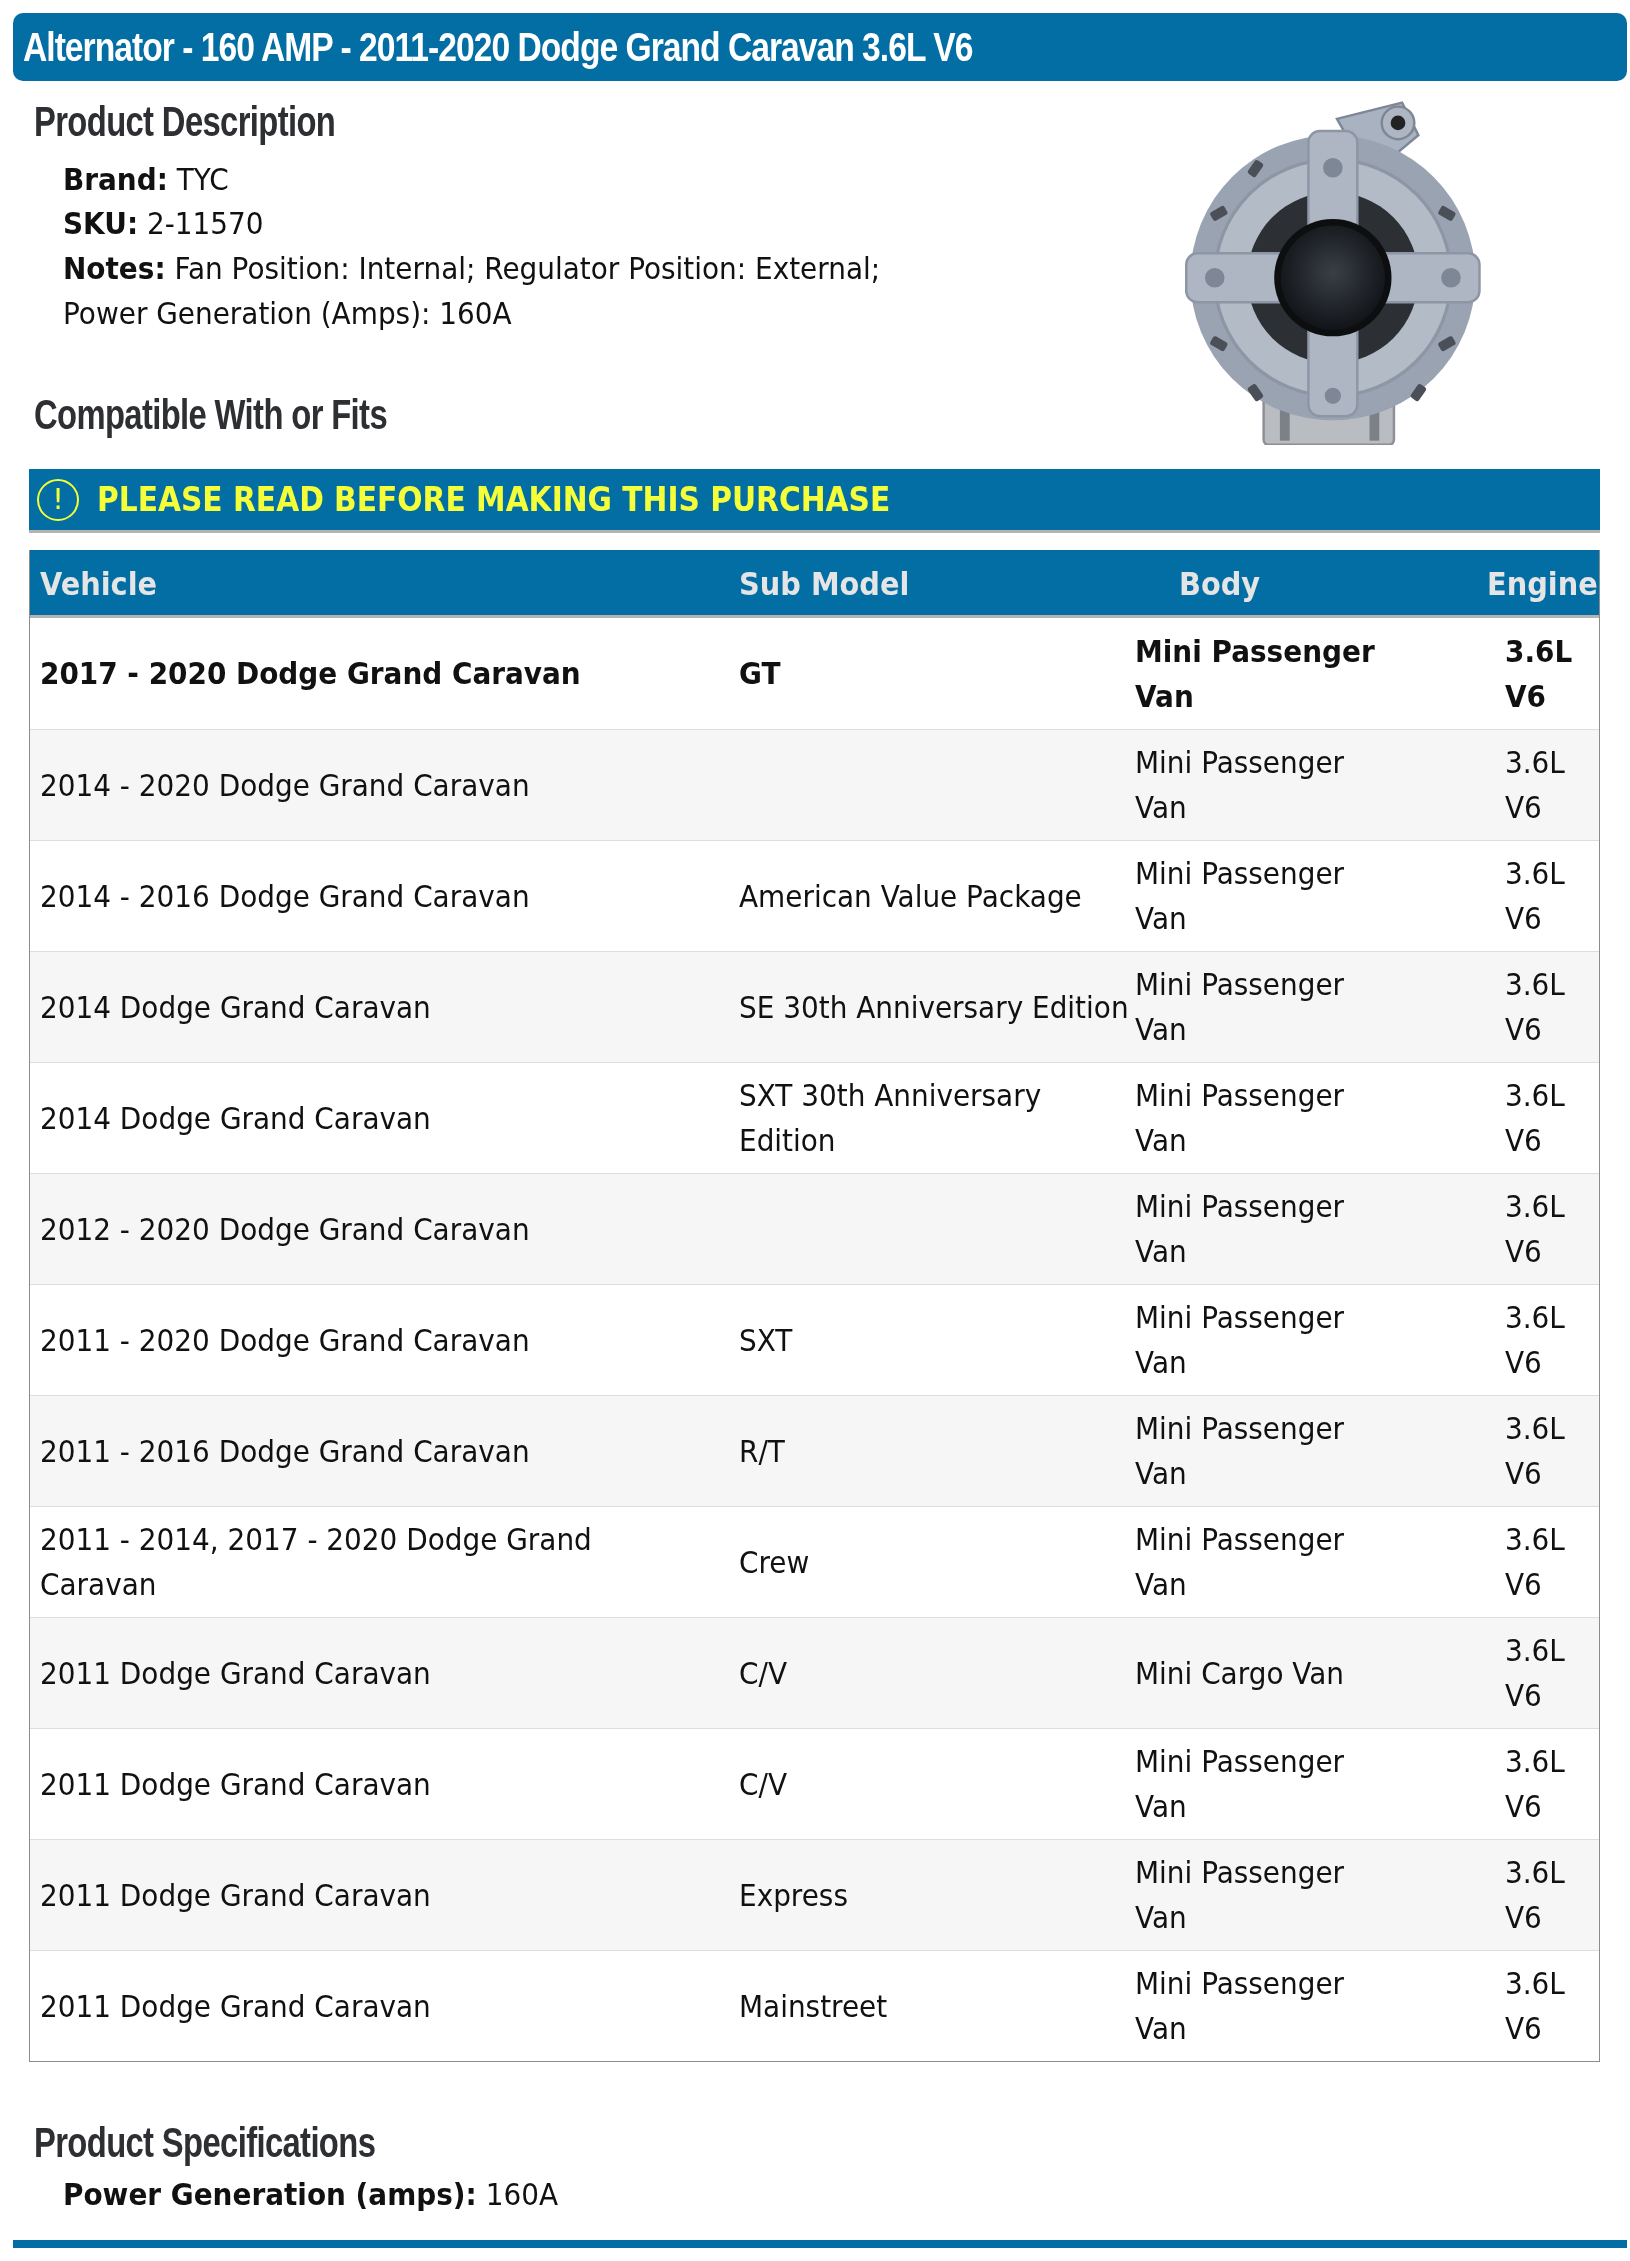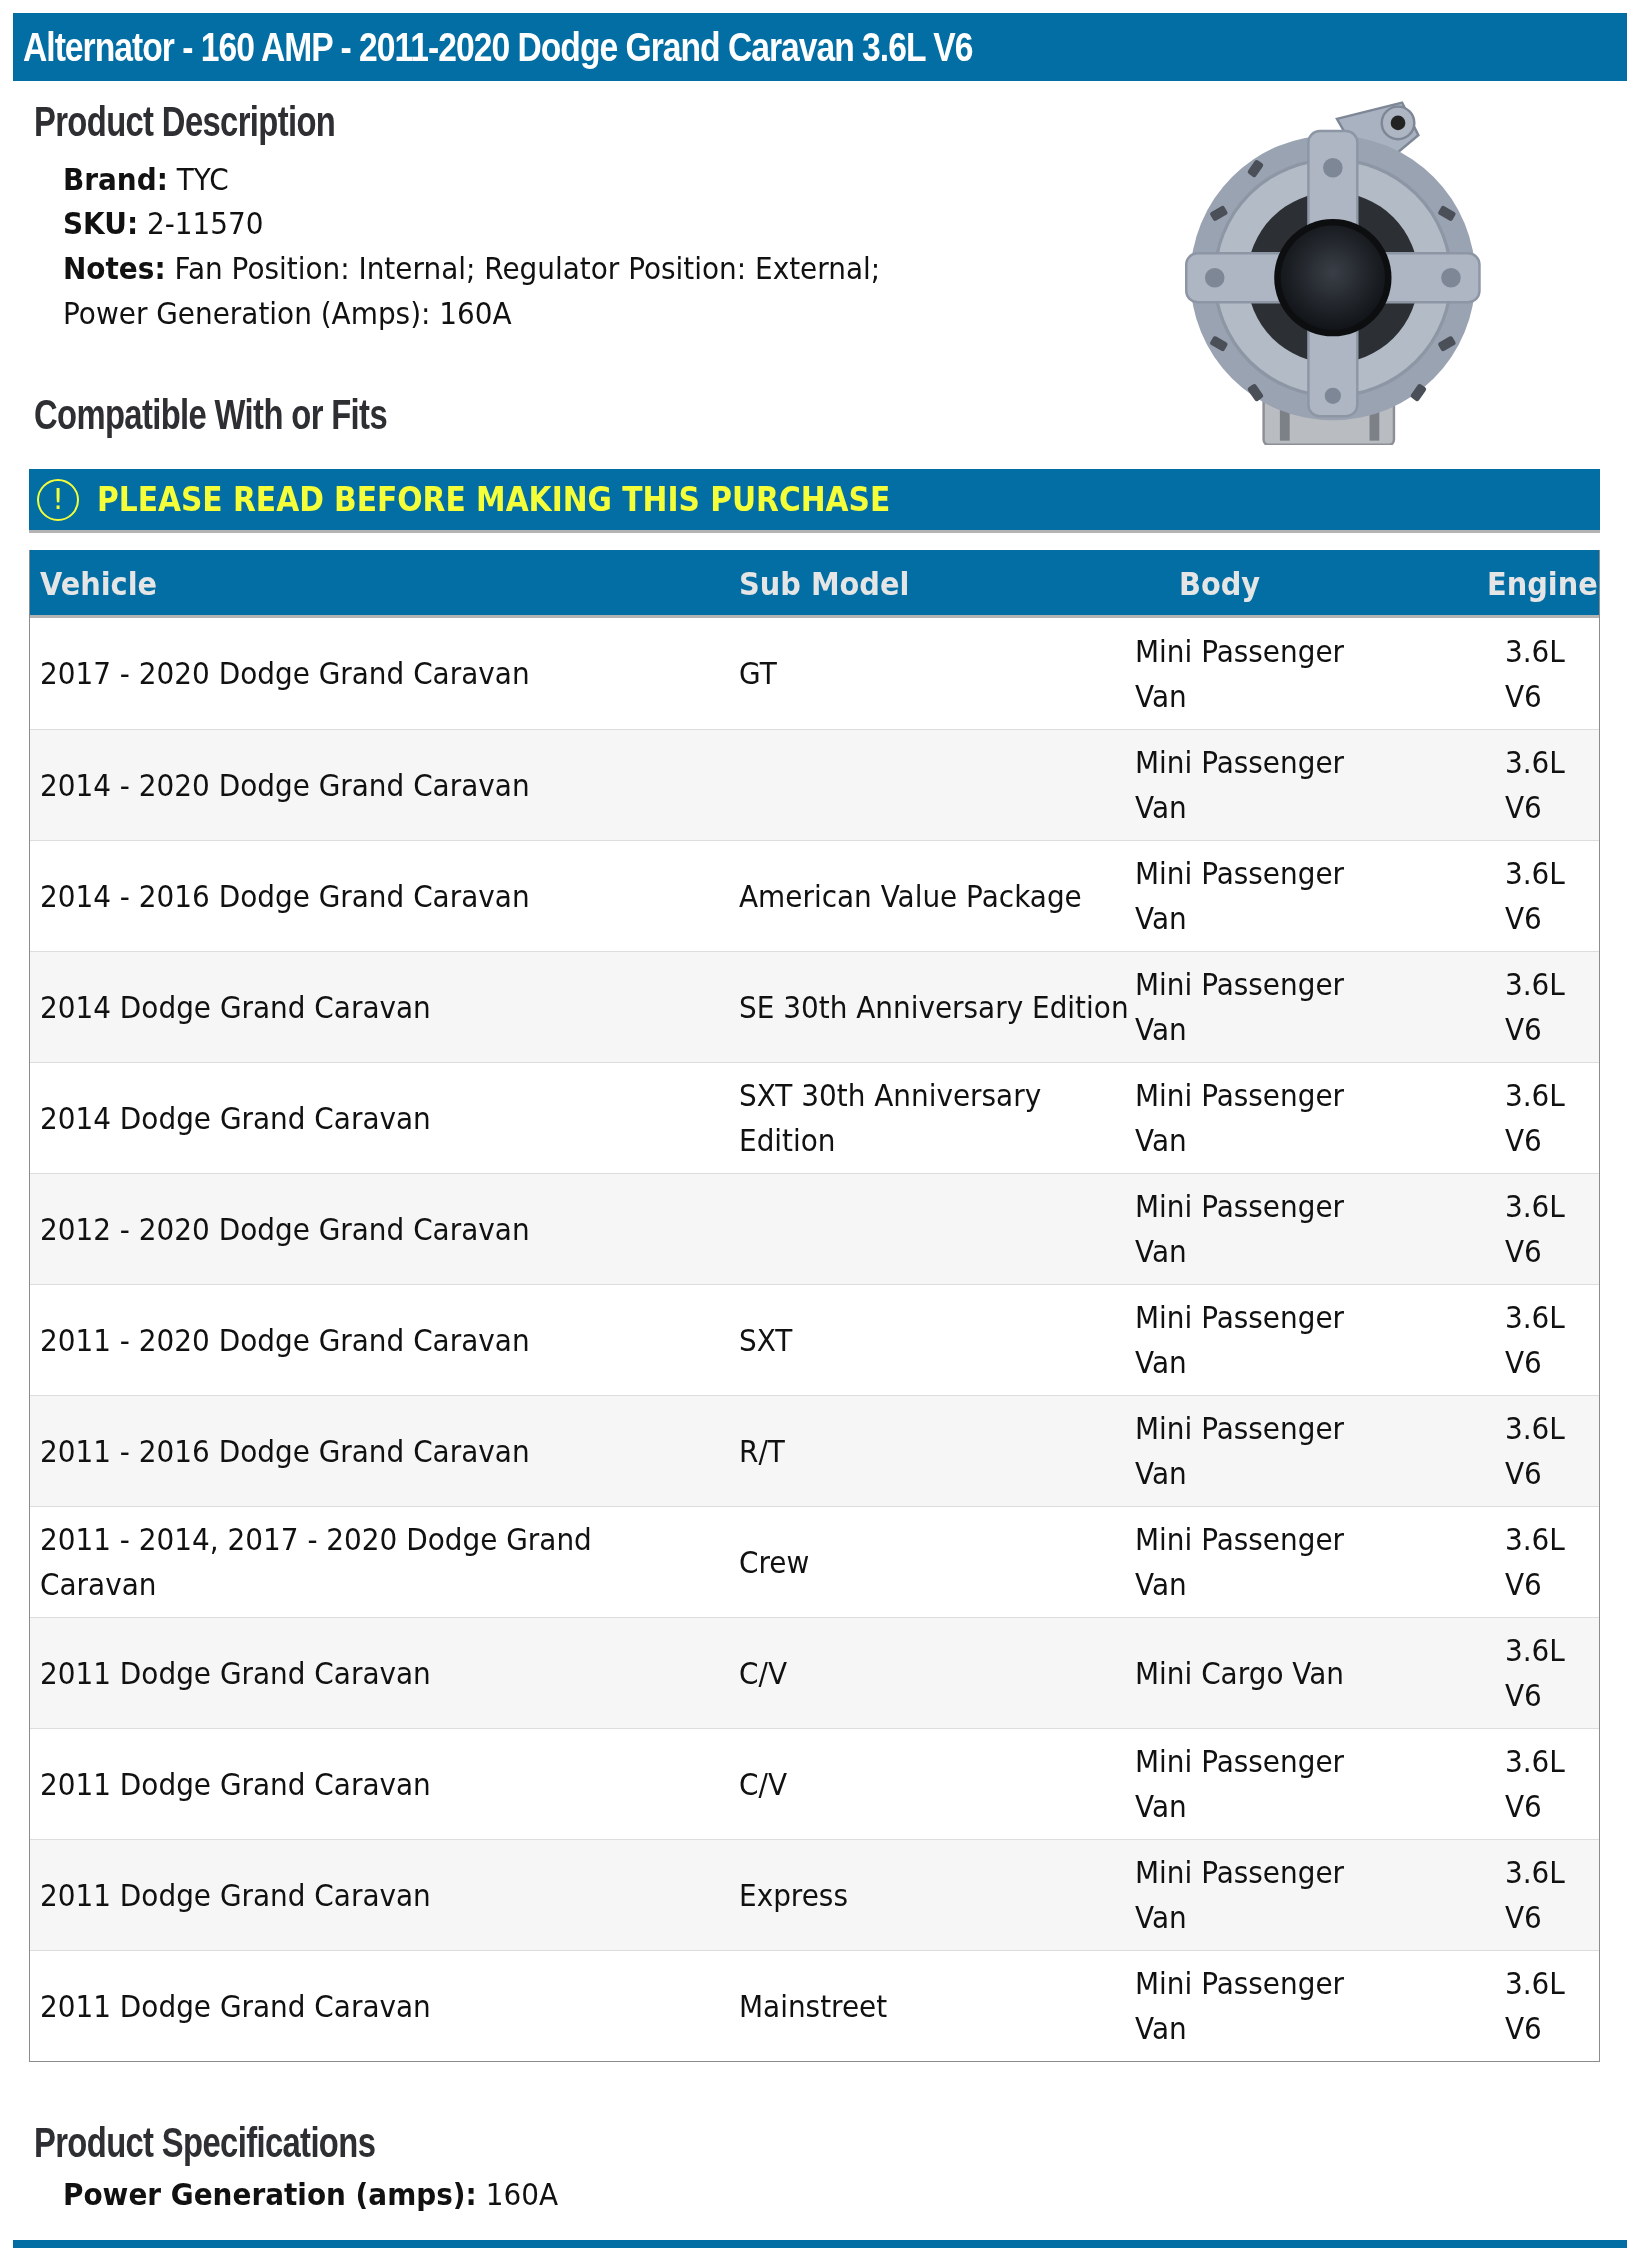--- a/index.html
+++ b/index.html
@@ -4,21 +4,21 @@
 <style>
   * { box-sizing: border-box; margin: 0; padding: 0; }
   html, body { width: 1630px; height: 2261px; background: #ffffff; overflow: hidden; }
   body { position: relative; font-family: "Liberation Sans", "DejaVu Sans", sans-serif; color: #111; }
 
   .title-bar {
     position: absolute; left: 13px; top: 13px; width: 1614px; height: 68px;
     background: #036ea3; color: #fff;
     font-family: "Liberation Sans", sans-serif; font-weight: bold;
     font-size: 41px; line-height: 68px; padding-left: 9.8px;
-    letter-spacing: -1.2px; transform-origin: left center;
+    letter-spacing: -1.2px; transform-origin: left center; border-radius: 10px;
   }
   .title-bar span { display: inline-block; transform: scaleX(0.82); transform-origin: left center; white-space: nowrap; }
 
   .h2 {
     position: absolute; left: 34px; font-family: "Liberation Sans", sans-serif; font-weight: bold;
     color: #2d2f33; font-size: 42px; white-space: nowrap;
     transform: scaleX(0.78); transform-origin: left center; letter-spacing: -0.8px;
   }
   .desc-line {
     position: absolute; left: 63px; font-family: "DejaVu Sans", sans-serif; font-size: 31px;
@@ -52,21 +52,21 @@
   .thead {
     height: 68px; background: #036ea3; color: #e5e5e5;
     border-bottom: 3.3px solid #b3b3b3; position: relative;
     font-family: "DejaVu Sans", sans-serif; font-weight: bold; font-size: 32px;
   }
   .thead .th { position: absolute; top: 0; line-height: 68px; white-space: nowrap; transform: scaleX(0.9); transform-origin: left center; }
   .row {
     position: relative; height: 111px; border-top: 1.6px solid #dddddd;
     font-family: "DejaVu Sans", sans-serif; font-size: 31px; color: #111;
   }
-  .row:first-child { border-top: none; }
+  .row:first-child { border-top: none; font-weight: bold; }
   .row.alt { background: #f6f6f6; }
   .cell {
     position: absolute; top: 0; height: 100%; display: flex; align-items: center;
     line-height: 45px; white-space: pre-line;
   }
   .cell span { display: block; transform: scaleX(0.9); transform-origin: left center; }
   .c-vehicle { left: 9.8px; width: 685px; }
   .c-sub { left: 709px; width: 440px; }
   .c-body { left: 1105px; width: 293px; }
   .c-engine { left: 1475px; width: 98px; }

